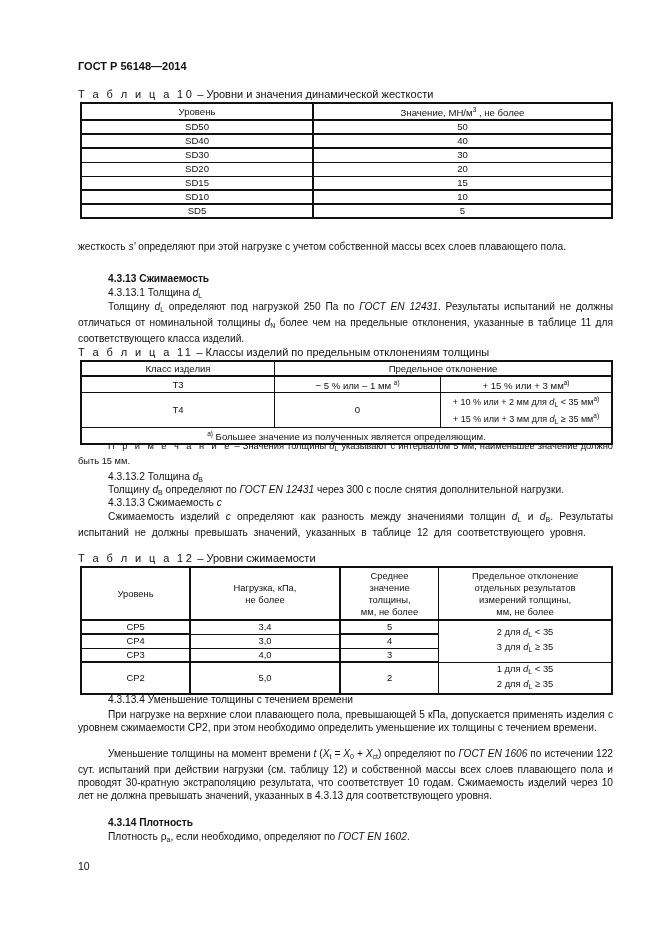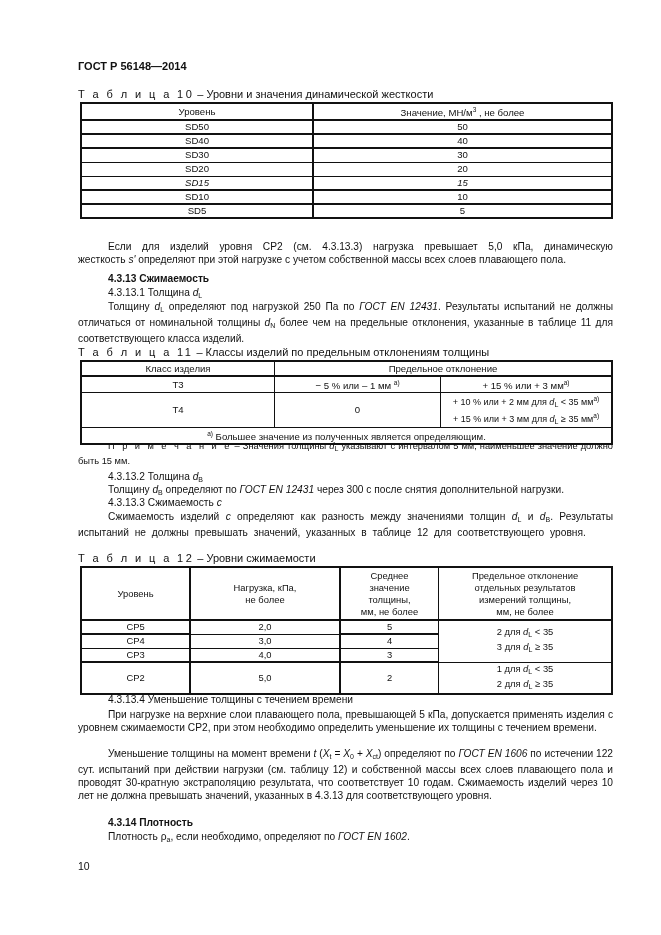--- a/index.html
+++ b/index.html
@@ -47,37 +47,36 @@
         <td class="thick-b">40</td>
       </tr>
   <tr style="height:14px;">
         <td class="thick-r">SD30</td>
         <td>30</td>
       </tr>
   <tr style="height:14px;margin-top:8px;">
         <td class="thick-r">SD20</td>
         <td>20</td>
       </tr>
-  <tr style="height:14px;font-style:italic;">
+  <tr style="height:14px;">
         <td class="thick-r thick-b">SD15</td>
         <td class="thick-b">15</td>
       </tr>
   <tr style="height:14px;">
         <td class="thick-r thick-b">SD10</td>
         <td class="thick-b">10</td>
       </tr>
   <tr style="height:14px;">
         <td class="thick-r">SD5</td>
         <td>5</td>
       </tr>
 </tbody>
   </table>
 
 <div class="p" style="top:240px;">
-  <div style="text-align:justify; text-align-last:justify; text-indent:30px;">Если для изделий уровня СР2 (см. 4.3.13.3) нагрузка превышает  5,0 кПа, динамическую</div>
   <div><span>жесткость </span><i>s'</i><span> определяют при этой нагрузке с учетом собственной массы всех слоев плавающего пола.</span></div>
 </div>
 
 <div class="para-line bold" style="top:273px;">4.3.13 Сжимаемость</div>
 <div class="para-line" style="top:287px;"><span>4.3.13.1 Толщина </span><i>d</i><sub>L</sub></div>
 <div class="p ind" style="top:300px;"><span>Толщину </span><i>d</i><sub>L</sub><span> определяют под нагрузкой  250 Па по </span><i>ГОСТ EN 12431</i><span>. Результаты испытаний не должны отличаться от номинальной толщины </span><i>d</i><sub>N</sub><span> более чем на предельные отклонения, указанные в таблице 11 для соответствующего класса изделий.</span></div>
 
 <div class="abs cap" style="top:346px;"><span class="sp">Т а б л и ц а 11</span><span> – Классы изделий по предельным отклонениям толщины</span></div>
 
 <table style="left:80px; top:360px; width:533px; border:2px solid #111;">
@@ -125,21 +124,21 @@
 значение
 толщины,
 мм, не более</td>
     <td class="thick-b" style="white-space:pre-line;">Предельное отклонение
 отдельных результатов
 измерений толщины,
 мм, не более</td>
   </tr>
   <tr style="height:14px;">
     <td class="thick-r thick-b">СР5</td>
-    <td class="thick-r">2,0</td>
+    <td class="thick-r">3,4</td>
     <td class="thick-b">5</td>
     <td rowspan="3" style="line-height:12px;">
       <div><span>2 для </span><i>d</i><sub>L</sub><span> &lt; 35</span></div>
       <div><span>3 для </span><i>d</i><sub>L</sub><span> ≥ 35</span></div>
     </td>
   </tr>
   <tr style="height:14px;padding-left:28px;">
     <td class="thick-r">СР4</td>
     <td class="thick-r">3,0</td>
     <td>4</td>

